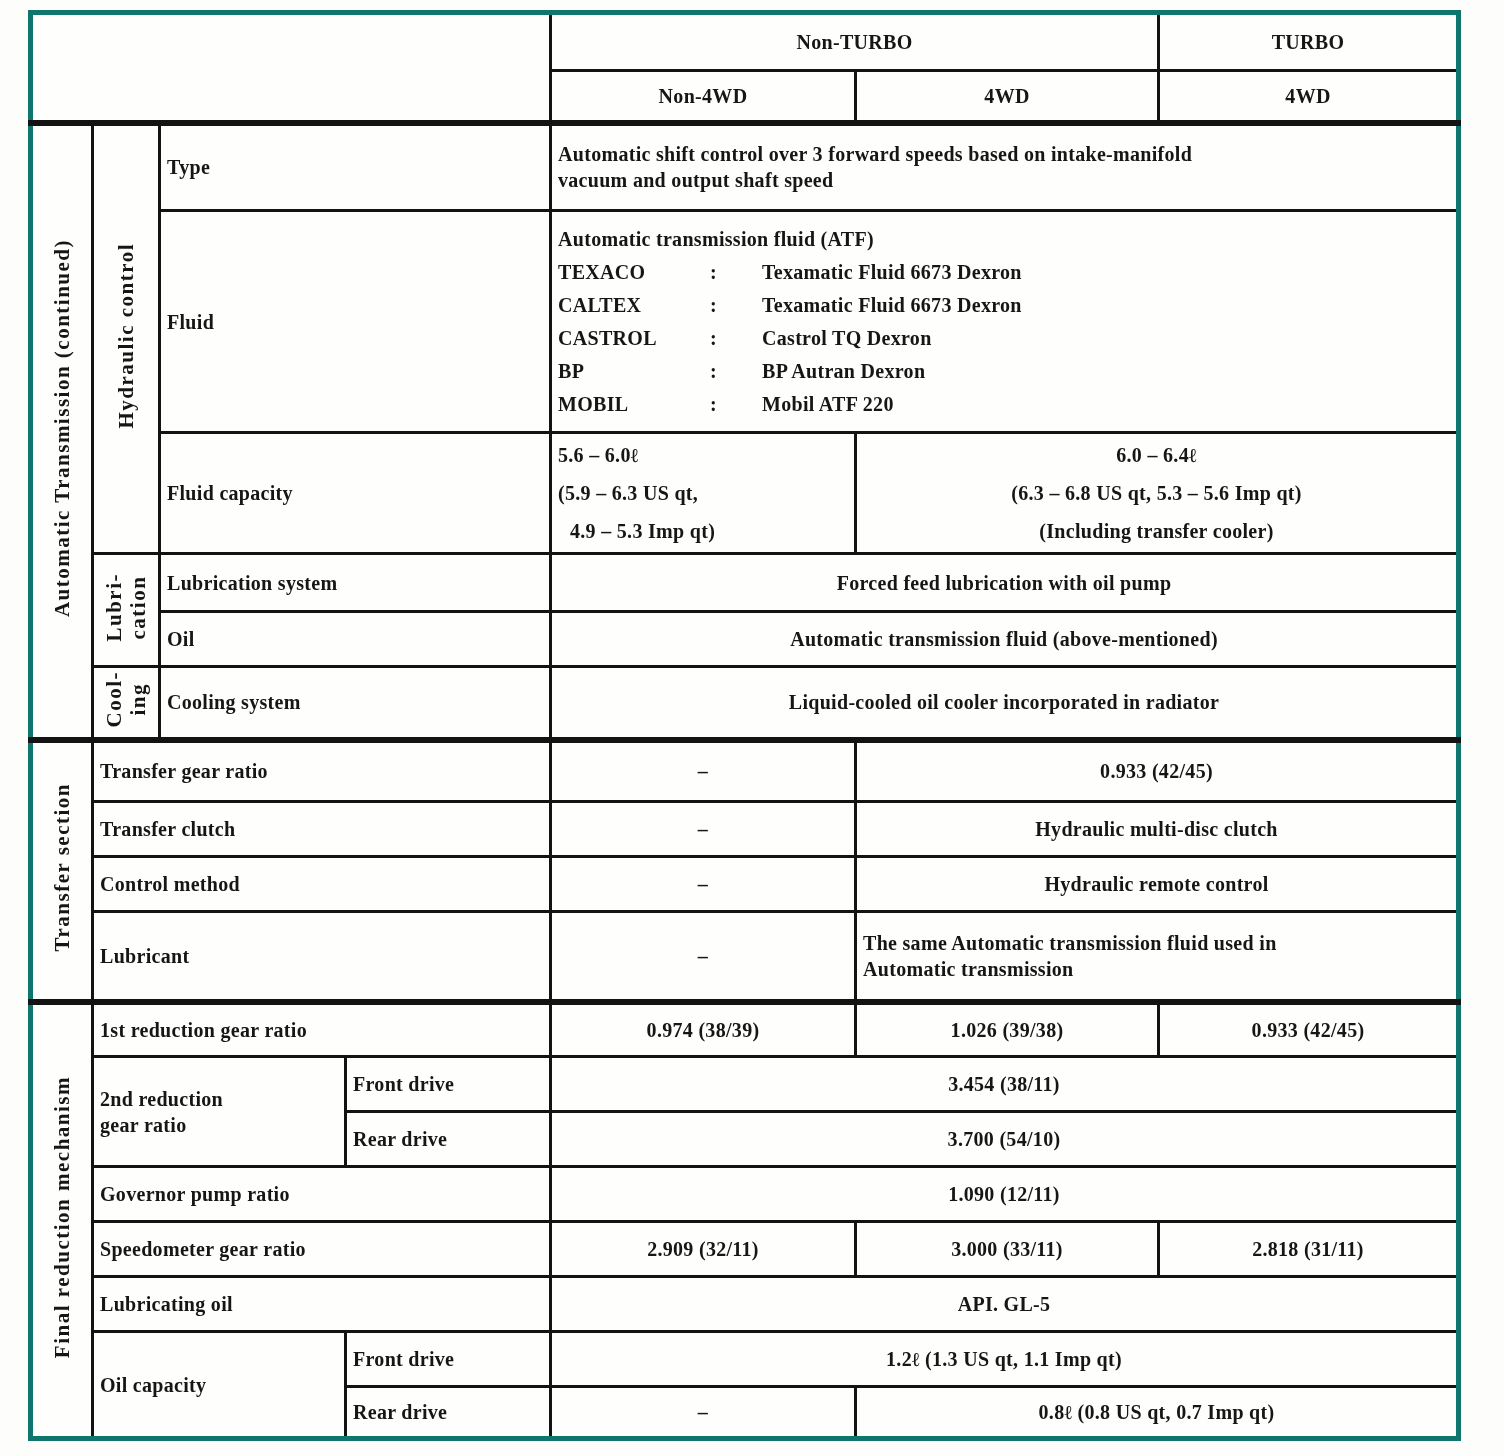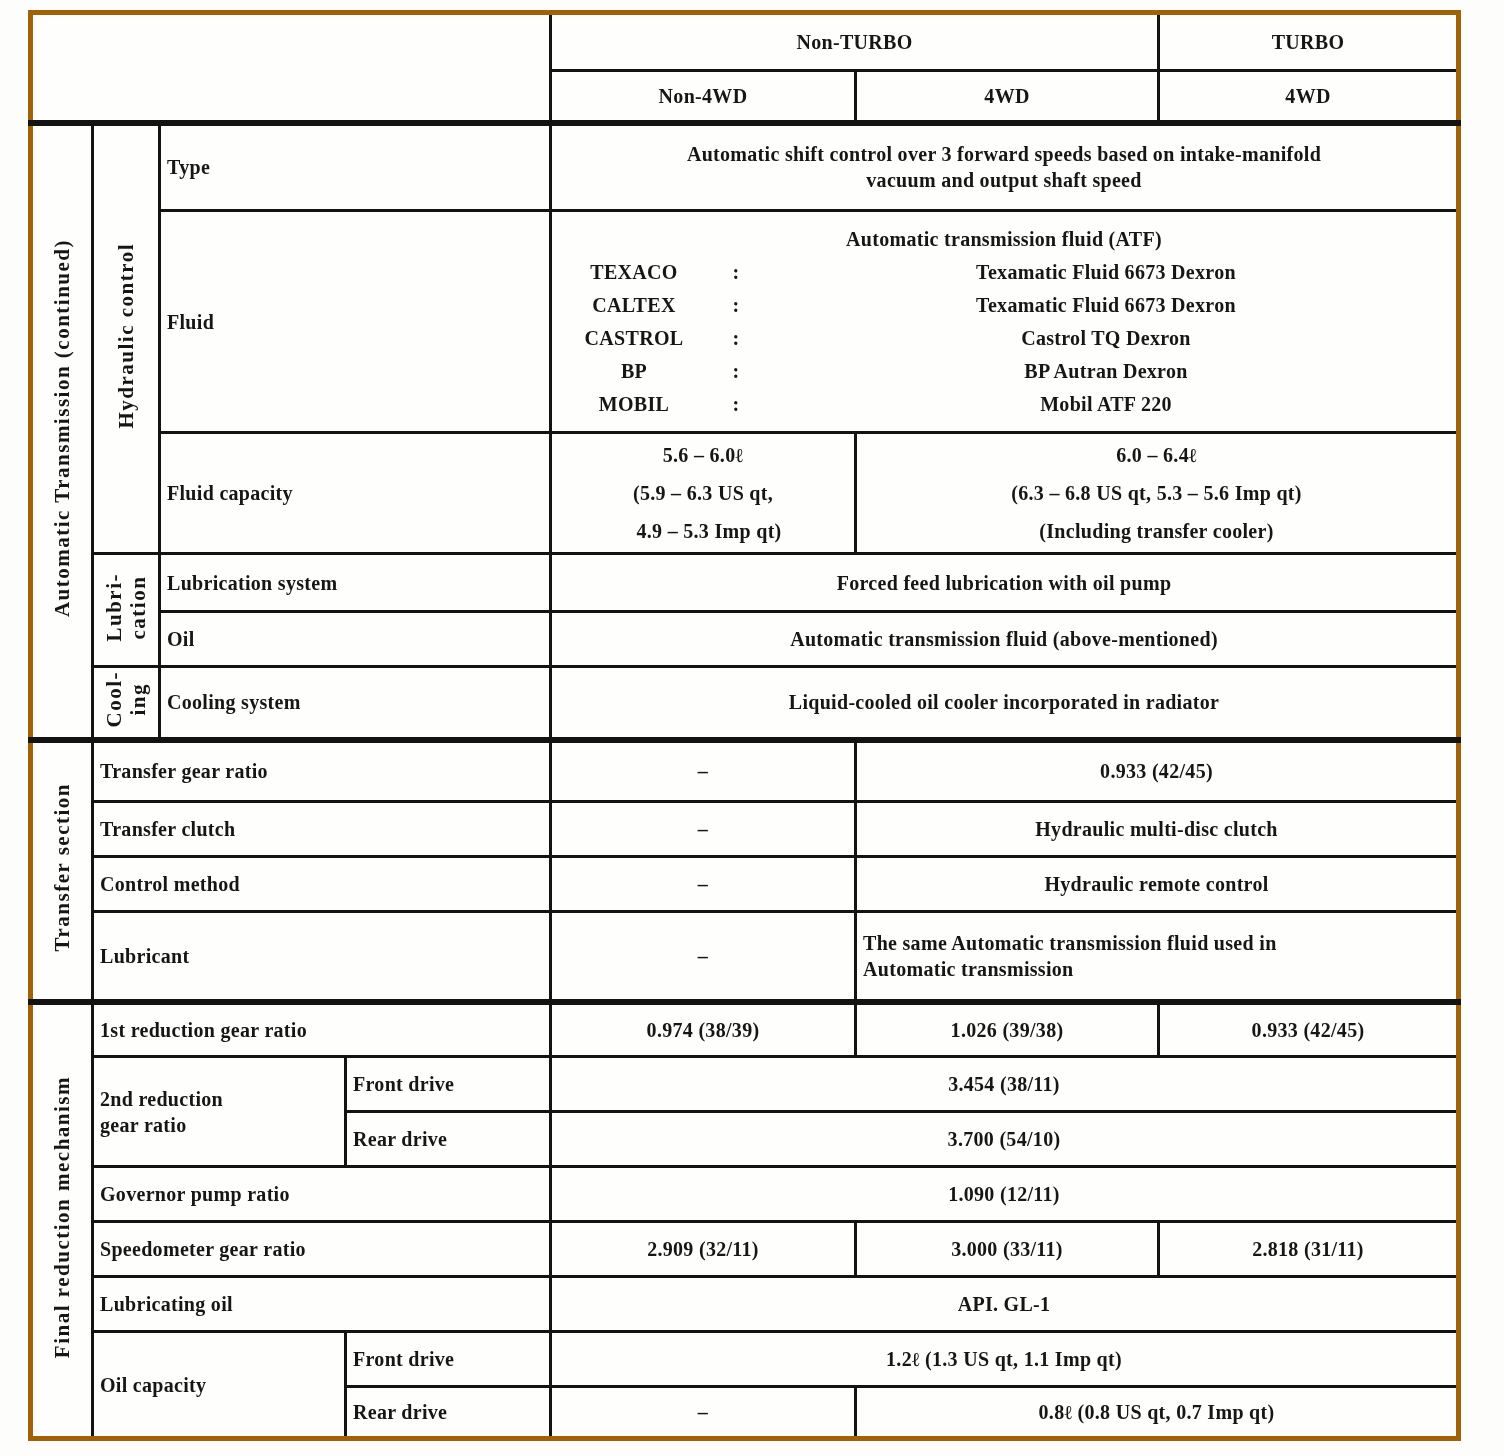--- a/index.html
+++ b/index.html
@@ -21,27 +21,27 @@
     border: 3px solid #131313;
     font-family: "Liberation Serif", serif;
     font-weight: 700;
     font-size: 20px;
     color: #161616;
     vertical-align: middle;
     padding: 2px 6px;
     letter-spacing: 0.3px;
     line-height: 1.3;
   }
-  table.spec { border: 5px solid #a16207; }
+  table.spec { border: 5px solid #0f766e; }
   tr.sec td { border-top-width: 6px; }
 
   .hdr { text-align: center; font-size: 21px; }
   .lbl { text-align: left; padding-left: 32px; }
   .val { text-align: center; }
-  .val-left { text-align: center; padding-left: 44px; margin-left: 24px; }
+  .val-left { text-align: left; padding-left: 44px; margin-left: 24px; }
   .preline { white-space: pre-line; }
 
   .vcell { text-align: center; padding: 0; }
   .vtext {
     display: inline-block;
     writing-mode: vertical-rl;
     transform: rotate(180deg);
     white-space: pre-line;
     font-size: 21px;
     letter-spacing: 1.5px;
@@ -219,21 +219,21 @@
     <td class="val" colspan="3">1.090 (12/11)</td>
   </tr>
   <tr style="height:55px">
     <td class="lbl" colspan="3">Speedometer gear ratio</td>
     <td class="val">2.909 (32/11)</td>
     <td class="val">3.000 (33/11)</td>
     <td class="val">2.818 (31/11)</td>
   </tr>
   <tr style="height:55px">
     <td class="lbl" colspan="3">Lubricating oil</td>
-    <td class="val" colspan="3">API. GL-1</td>
+    <td class="val" colspan="3">API. GL-5</td>
   </tr>
   <tr style="height:55px">
     <td class="lbl" colspan="2" rowspan="2">Oil capacity</td>
     <td class="lbl">Front drive</td>
     <td class="val" colspan="3">1.2ℓ (1.3 US qt, 1.1 Imp qt)</td>
   </tr>
   <tr style="height:52px">
     <td class="lbl">Rear drive</td>
     <td class="val">–</td>
     <td class="val" colspan="2">0.8ℓ (0.8 US qt, 0.7 Imp qt)</td>

